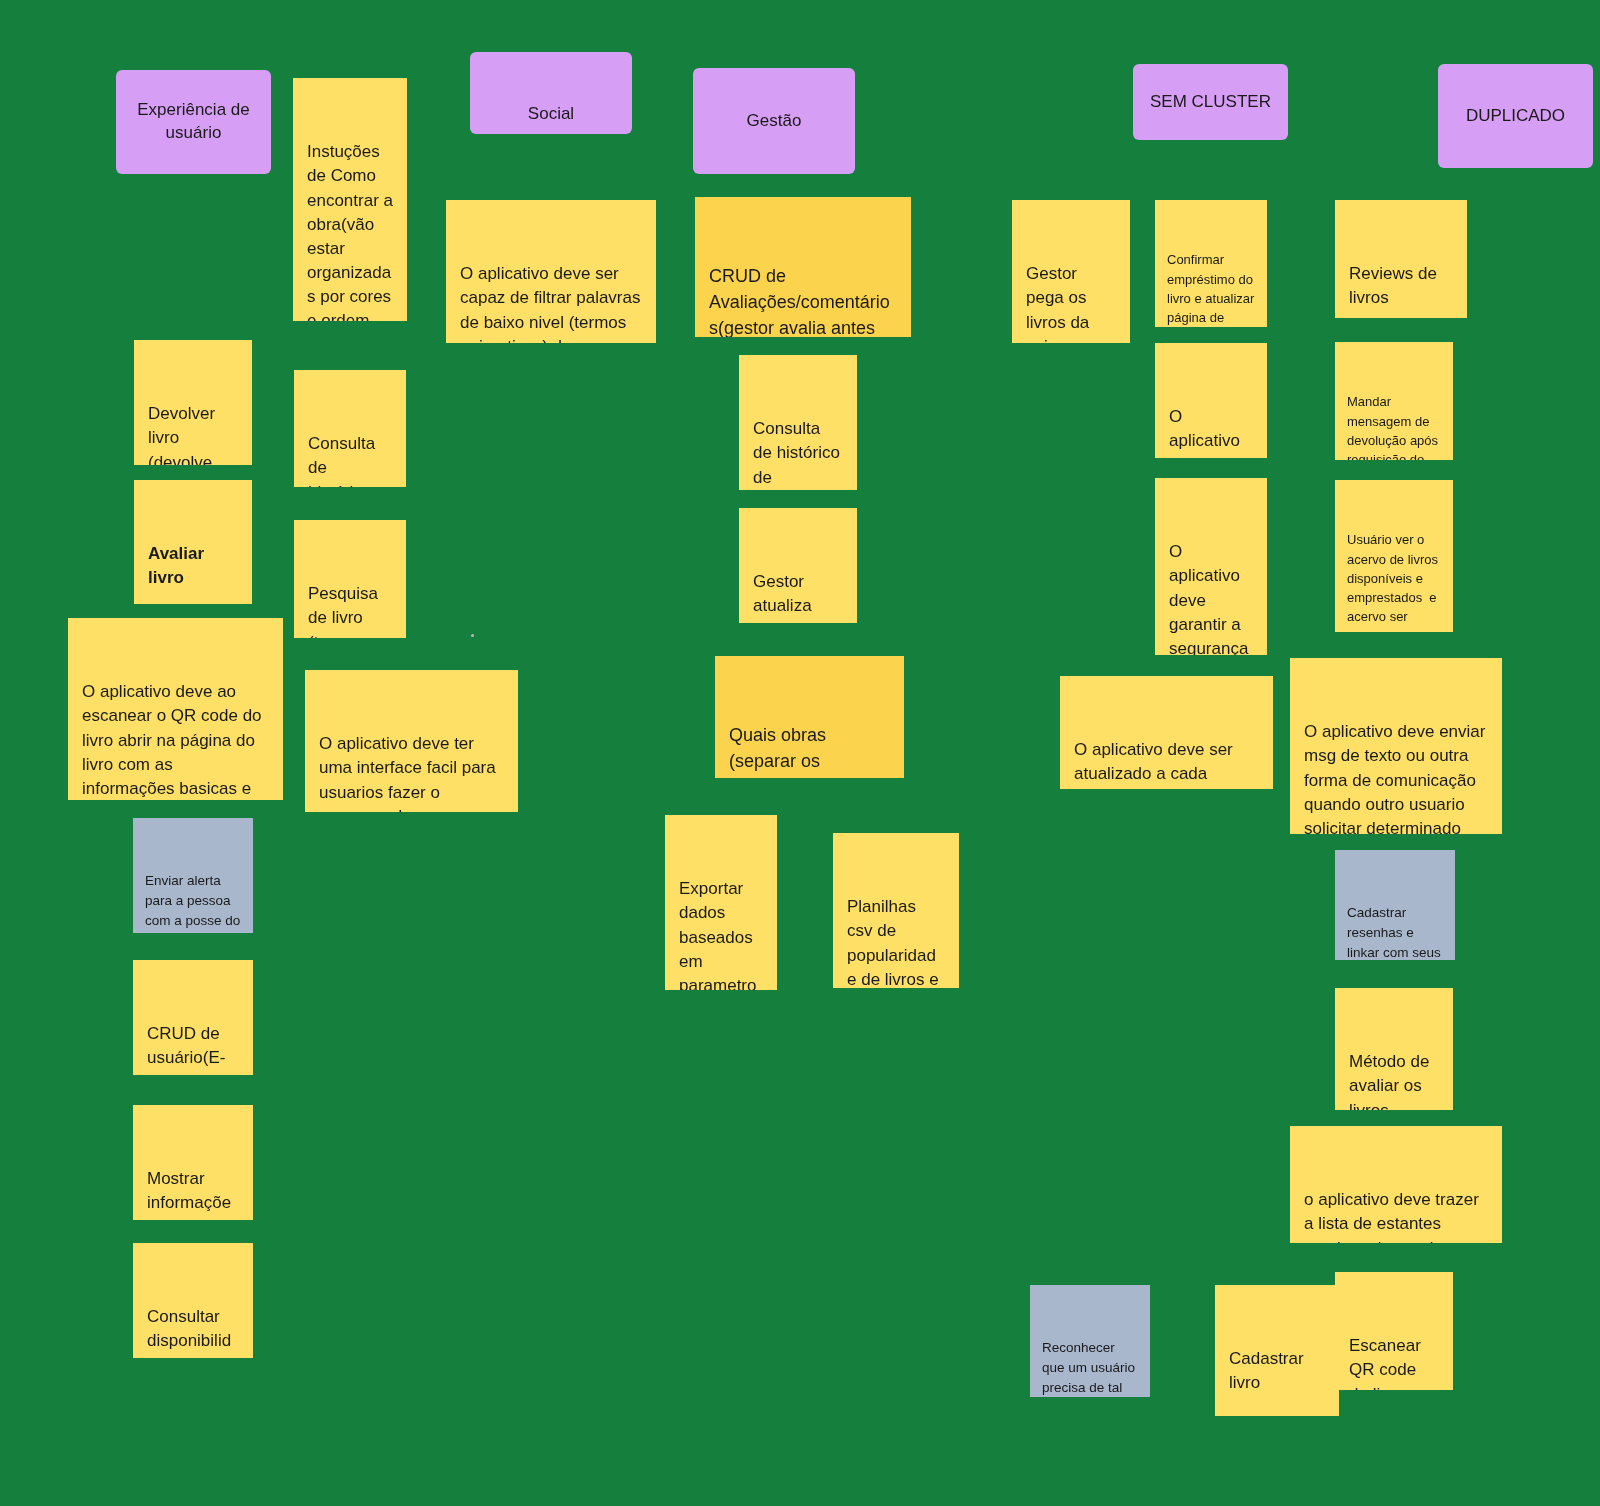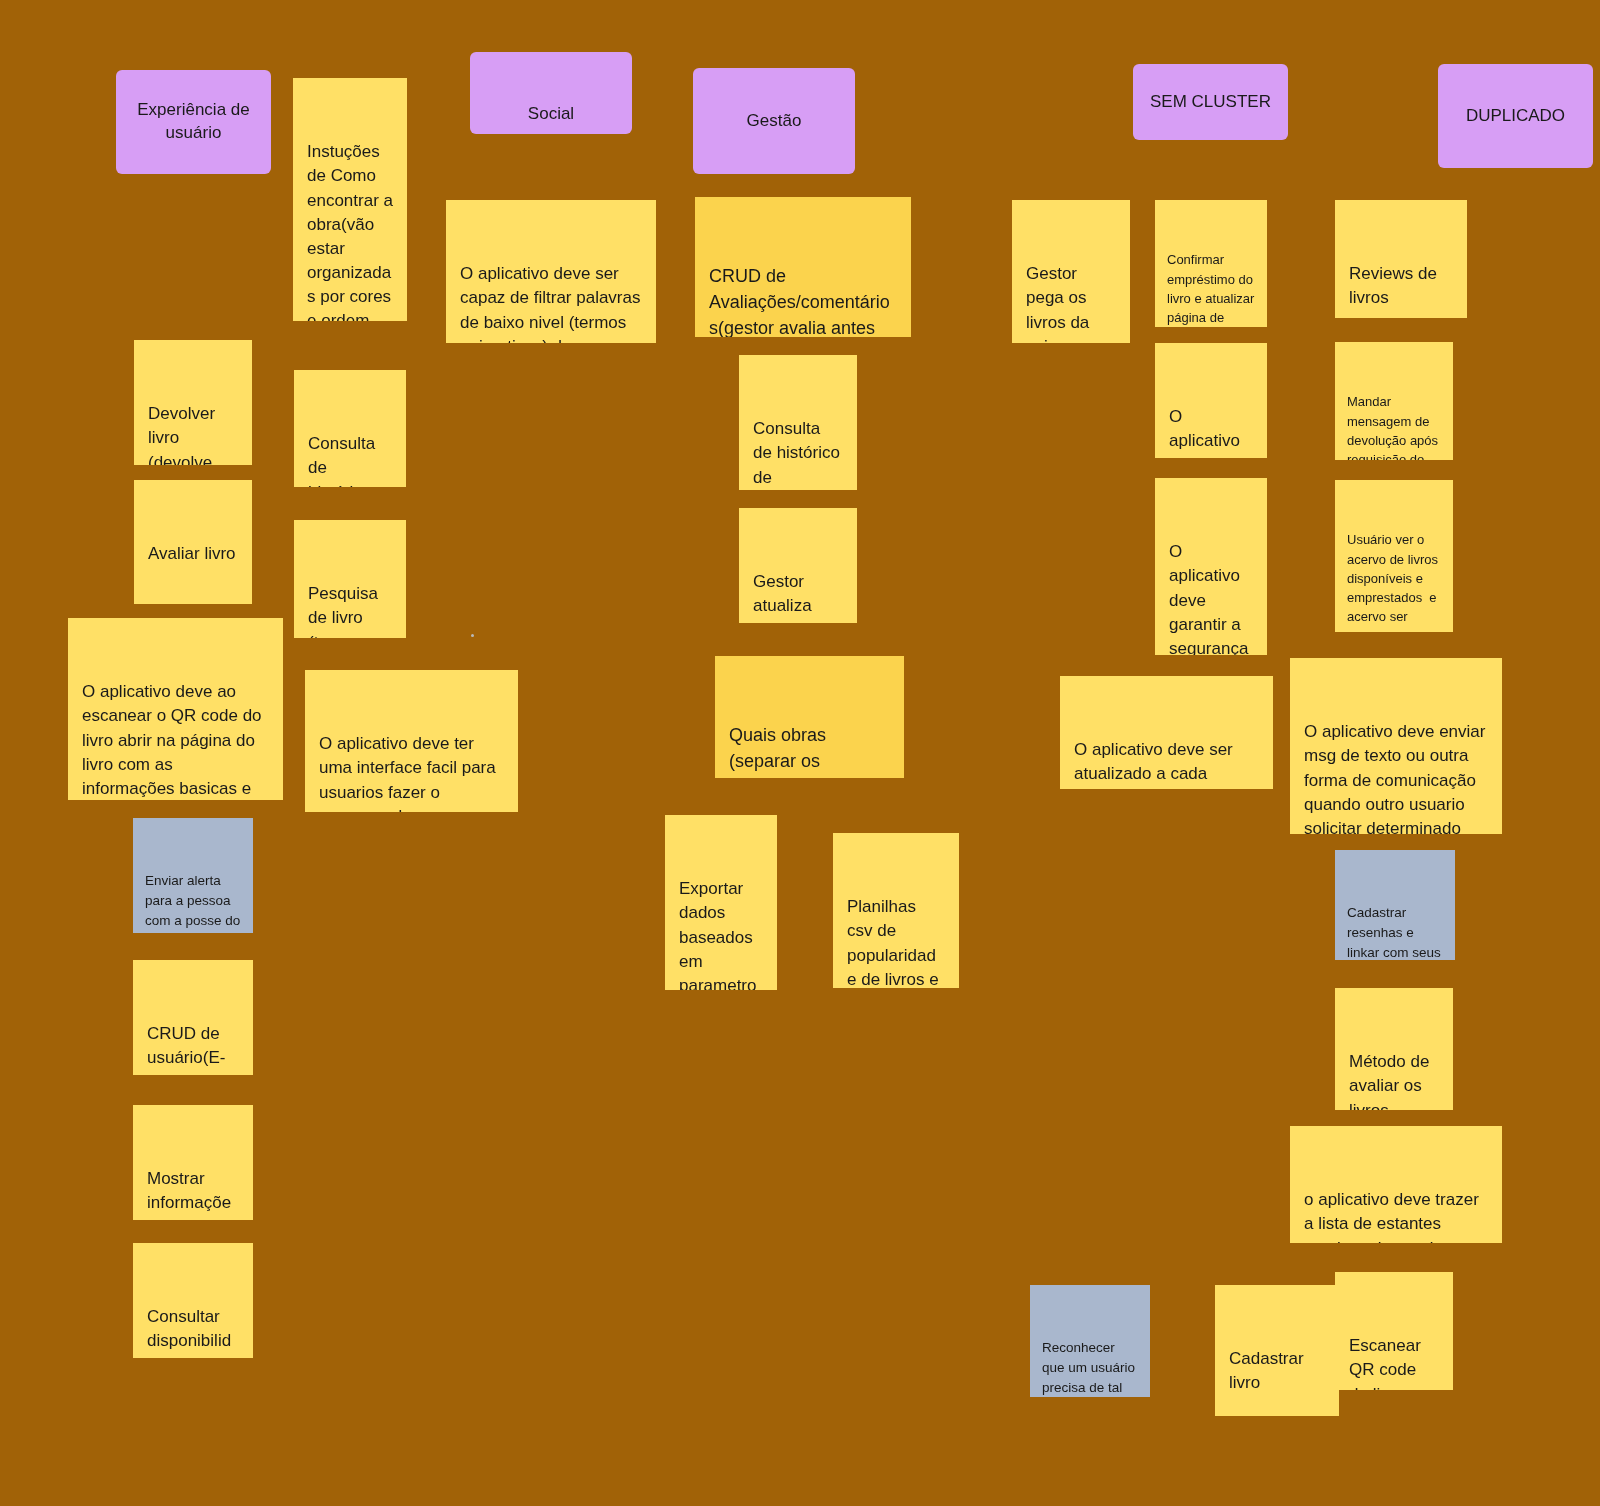--- a/index.html
+++ b/index.html
@@ -9,21 +9,21 @@
     background: #ffffff;
   }
   body {
     font-family: "Liberation Sans", sans-serif;
     -webkit-font-smoothing: antialiased;
   }
   #board {
     position: relative;
     width: 1600px;
     height: 1506px;
-    background: #a16207;
+    background: #15803d;
     overflow: hidden;
   }
   .note {
     position: absolute;
     box-sizing: border-box;
     color: #1a1a1a;
     white-space: pre-wrap;
     word-wrap: break-word;
     overflow: hidden;
   }
@@ -96,21 +96,21 @@
 
 
   <div class="note sticky" style="left:134px; top:340px; width:118px; height:125px;">
     <span class="note-text">Devolver livro (devolve em uma caixa)</span>
   </div>
 
   <div class="note sticky" style="left:294px; top:370px; width:112px; height:117px;">
     <span class="note-text">Consulta de histórico de empréstimo do usuário</span>
   </div>
 
-  <div class="note sticky" style="left:134px; top:480px; width:118px; height:124px;">
+  <div class="note sticky" style="left:134px; top:480px; width:118px; height:124px;font-weight:bold;">
     <span class="note-text">Avaliar livro</span>
   </div>
 
   <div class="note sticky" style="left:294px; top:520px; width:112px; height:118px;">
     <span class="note-text">Pesquisa de livro (tema, autor, avaliação)</span>
   </div>
 
   <div class="dot" style="left:471px; top:634px;"></div>
 
   <div class="note sticky" style="left:68px; top:618px; width:215px; height:182px;">

